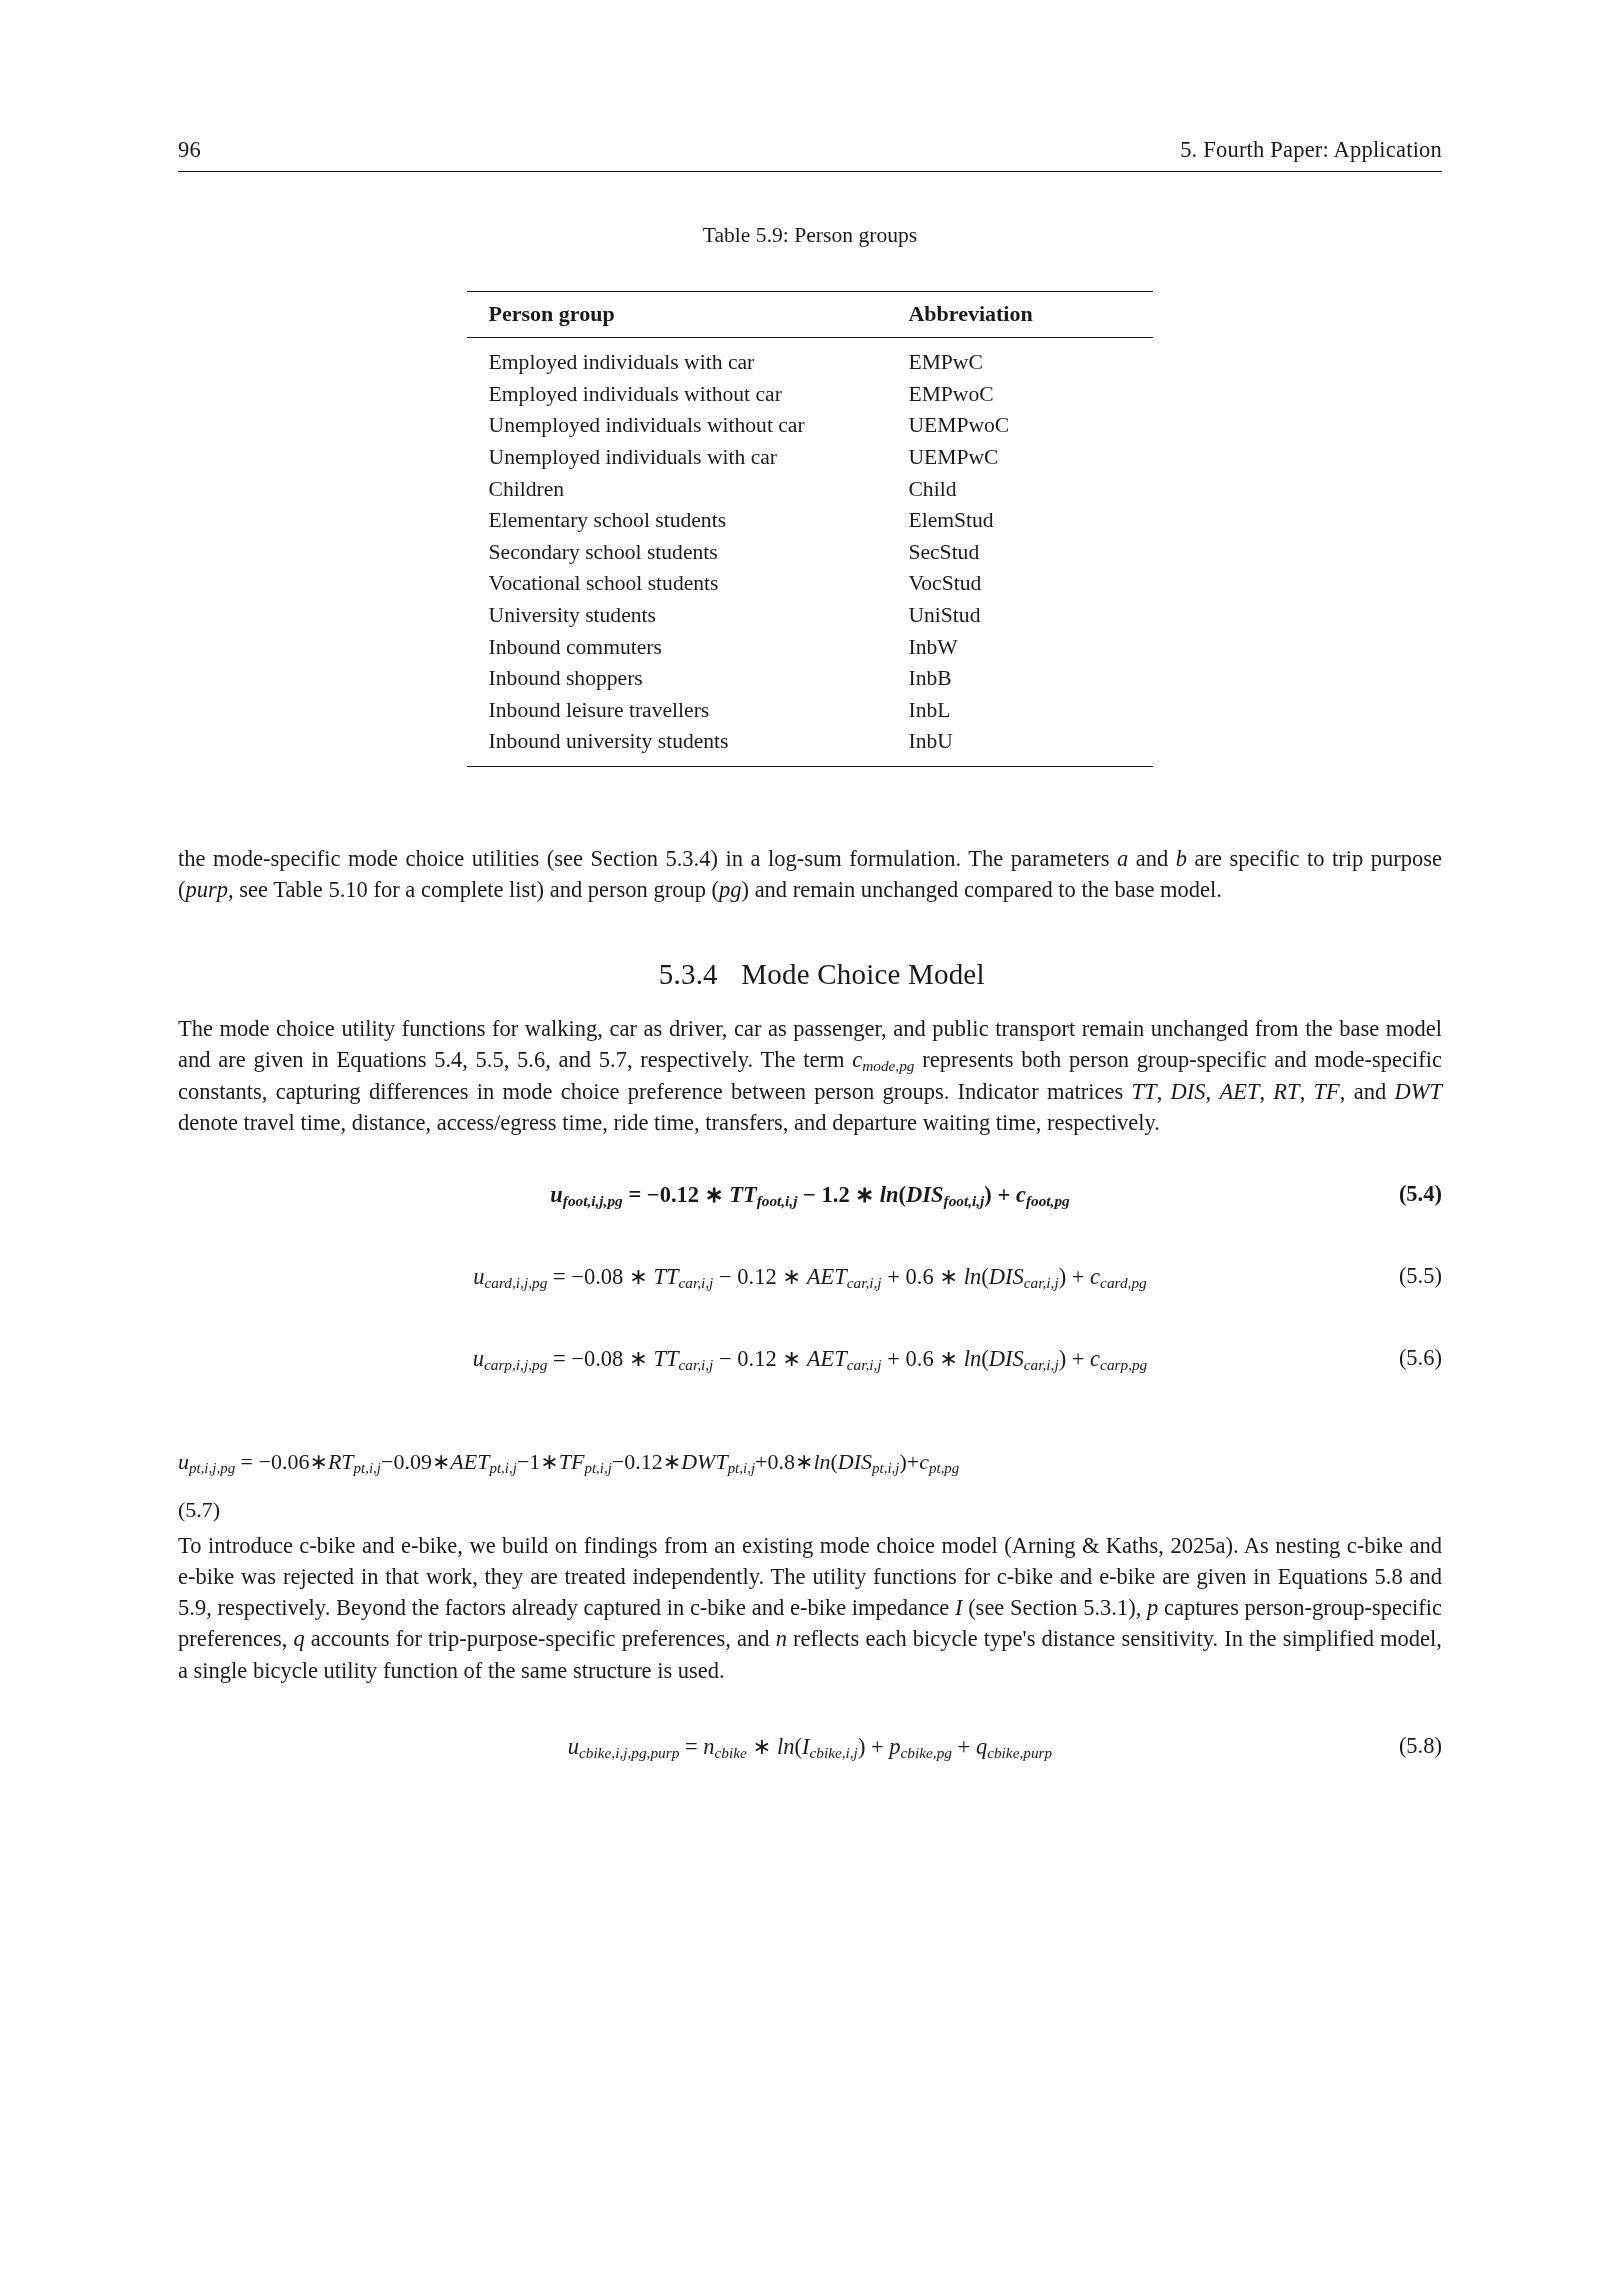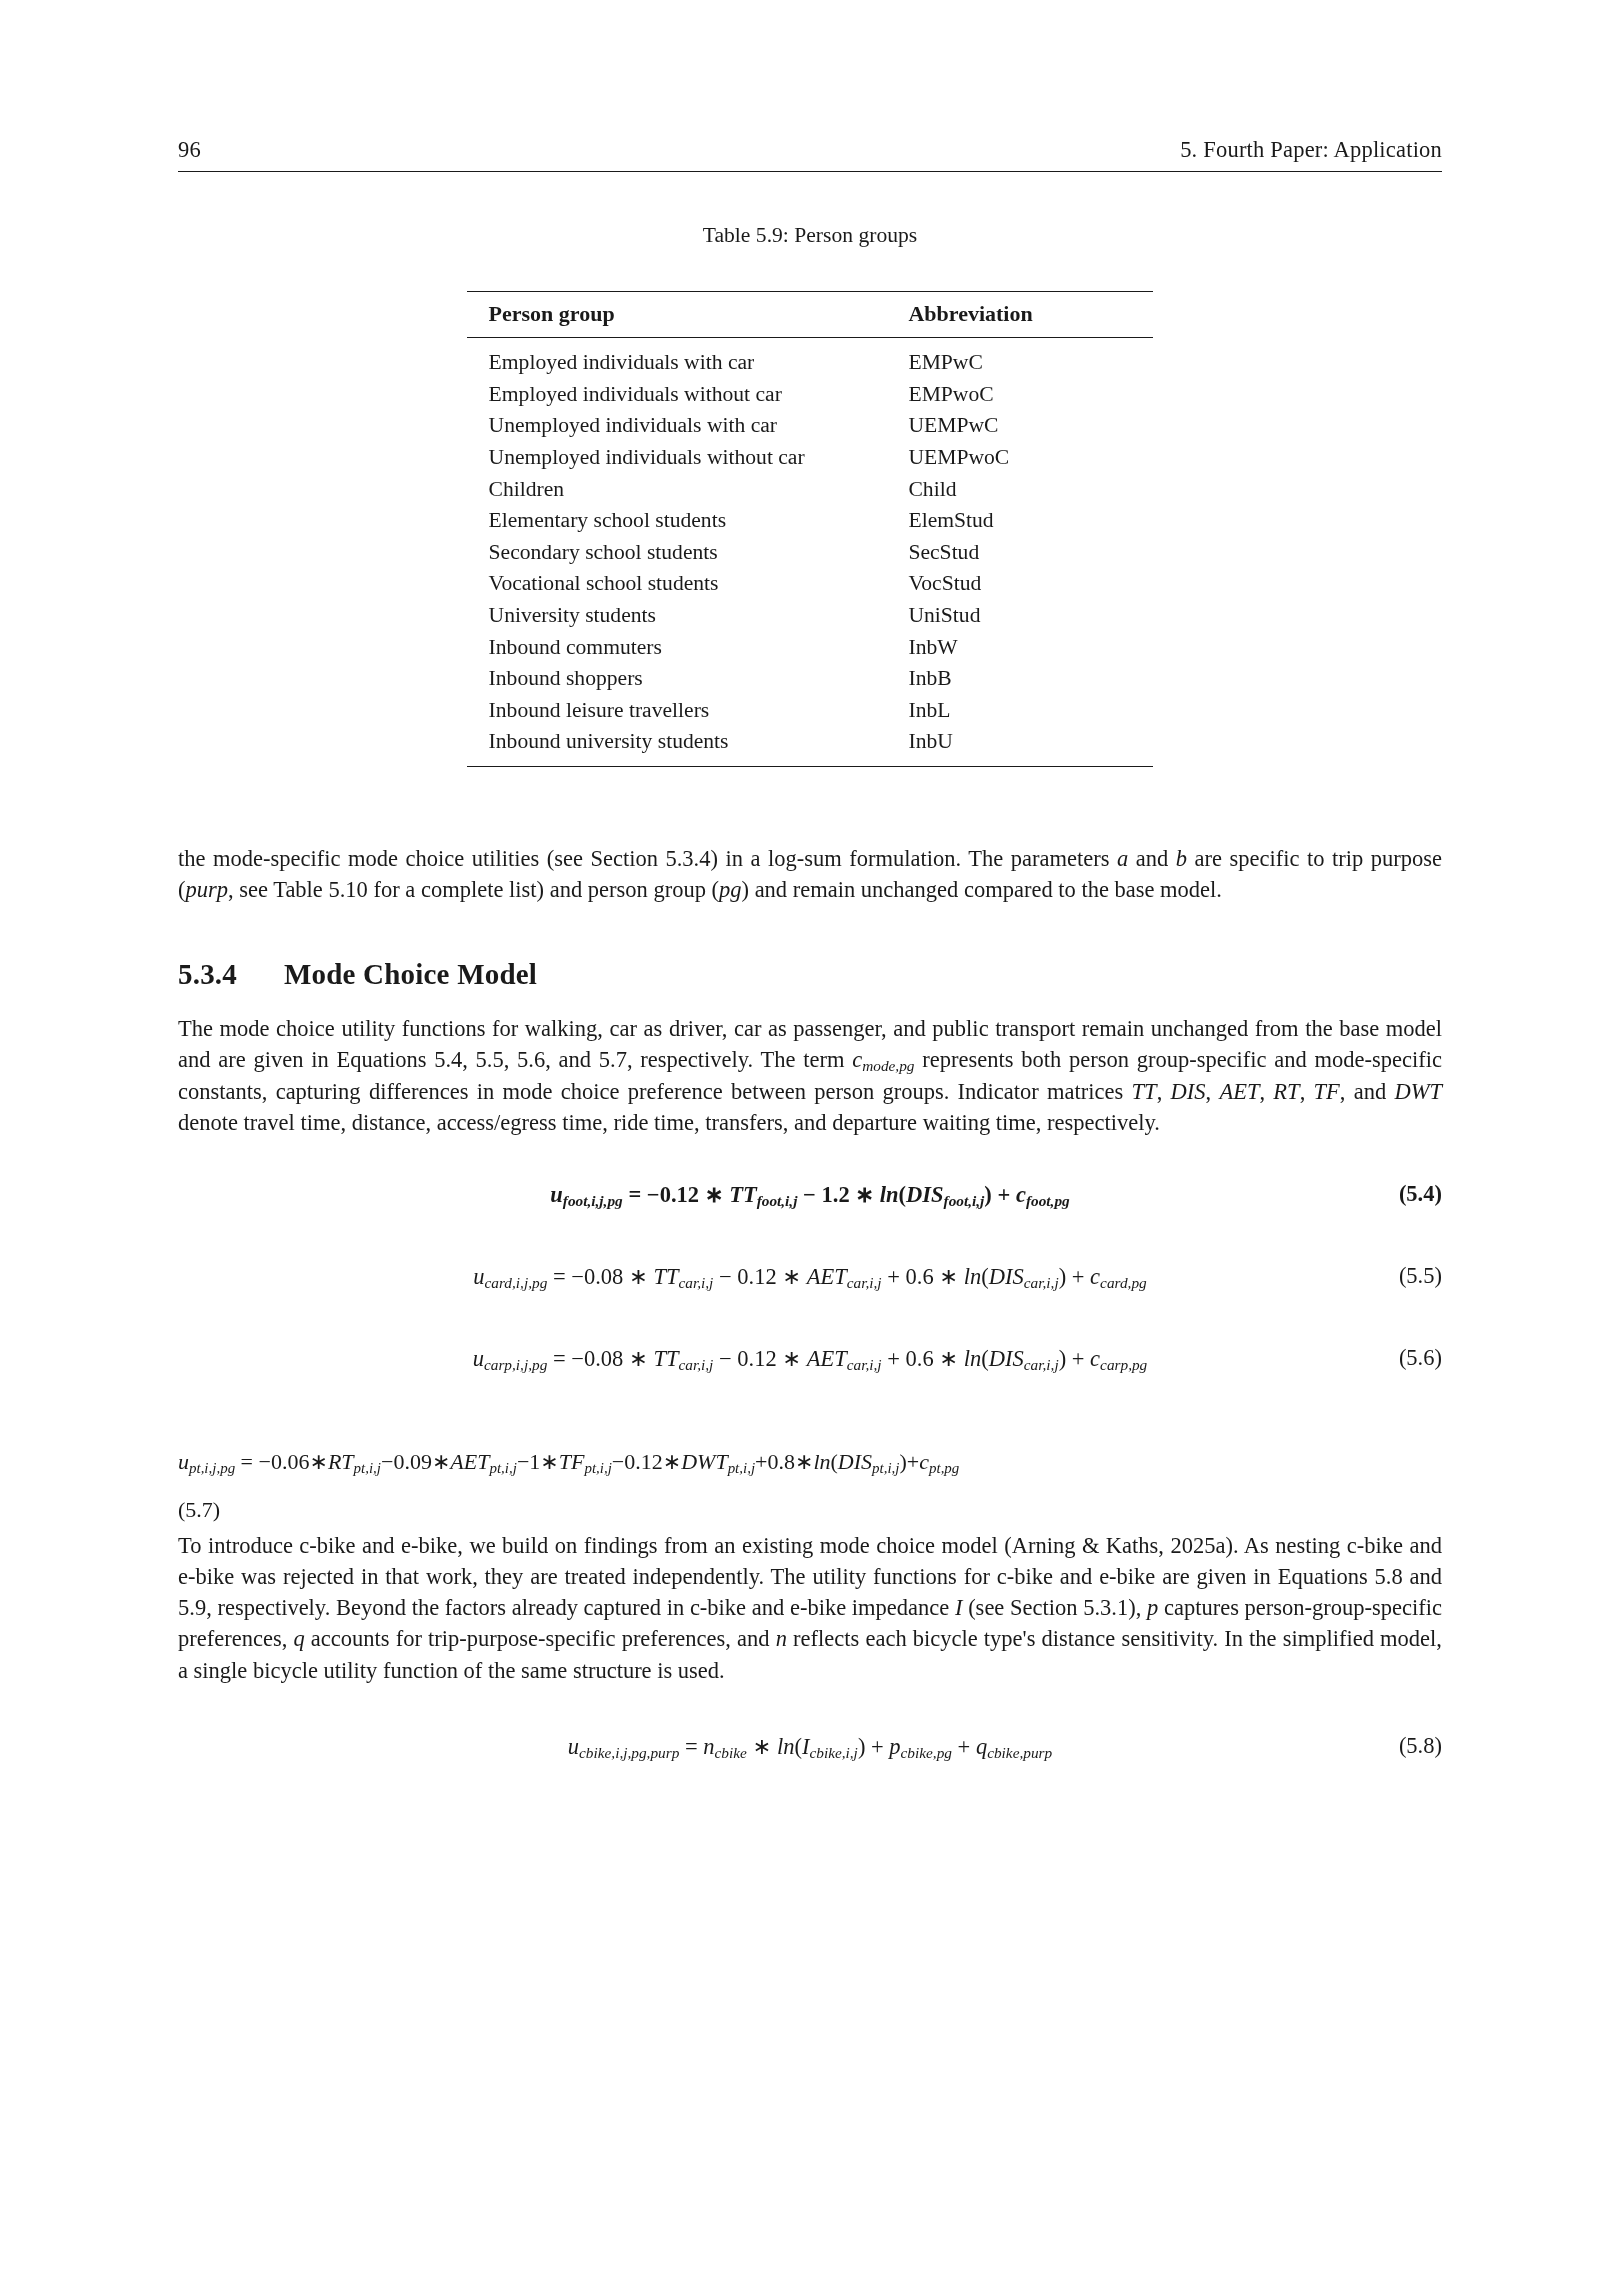--- a/index.html
+++ b/index.html
@@ -83,23 +83,24 @@
     font-size: 22.5px;
     line-height: 1.38;
     text-align: justify;
     margin: 0 0 0 0;
     text-indent: 0;
     hyphens: auto;
   }
   .para-block { margin-top: 45px; }
   h2.section {
     font-size: 29px;
-    font-weight: bold;
+    font-weight: normal;
     margin: 53px 0 21.6px 0;
     letter-spacing: 0.2px;
+    text-align: center;
   }
   h2.section .num { display: inline-block; width: 106px; }
 
   
   .eq-row {
     position: relative;
     margin: 39px 0 0 0;
     min-height: 33px;
   }
   .eq-body {
@@ -157,26 +158,26 @@
     <tbody>
       <tr>
             <td class="col1">Employed individuals with car</td>
             <td class="col2">EMPwC</td>
           </tr>
       <tr>
             <td class="col1">Employed individuals without car</td>
             <td class="col2">EMPwoC</td>
           </tr>
       <tr>
+            <td class="col1">Unemployed individuals without car</td>
+            <td class="col2">UEMPwoC</td>
+          </tr>
+      <tr>
             <td class="col1">Unemployed individuals with car</td>
             <td class="col2">UEMPwC</td>
-          </tr>
-      <tr>
-            <td class="col1">Unemployed individuals without car</td>
-            <td class="col2">UEMPwoC</td>
           </tr>
       <tr>
             <td class="col1">Children</td>
             <td class="col2">Child</td>
           </tr>
       <tr>
             <td class="col1">Elementary school students</td>
             <td class="col2">ElemStud</td>
           </tr>
       <tr>

